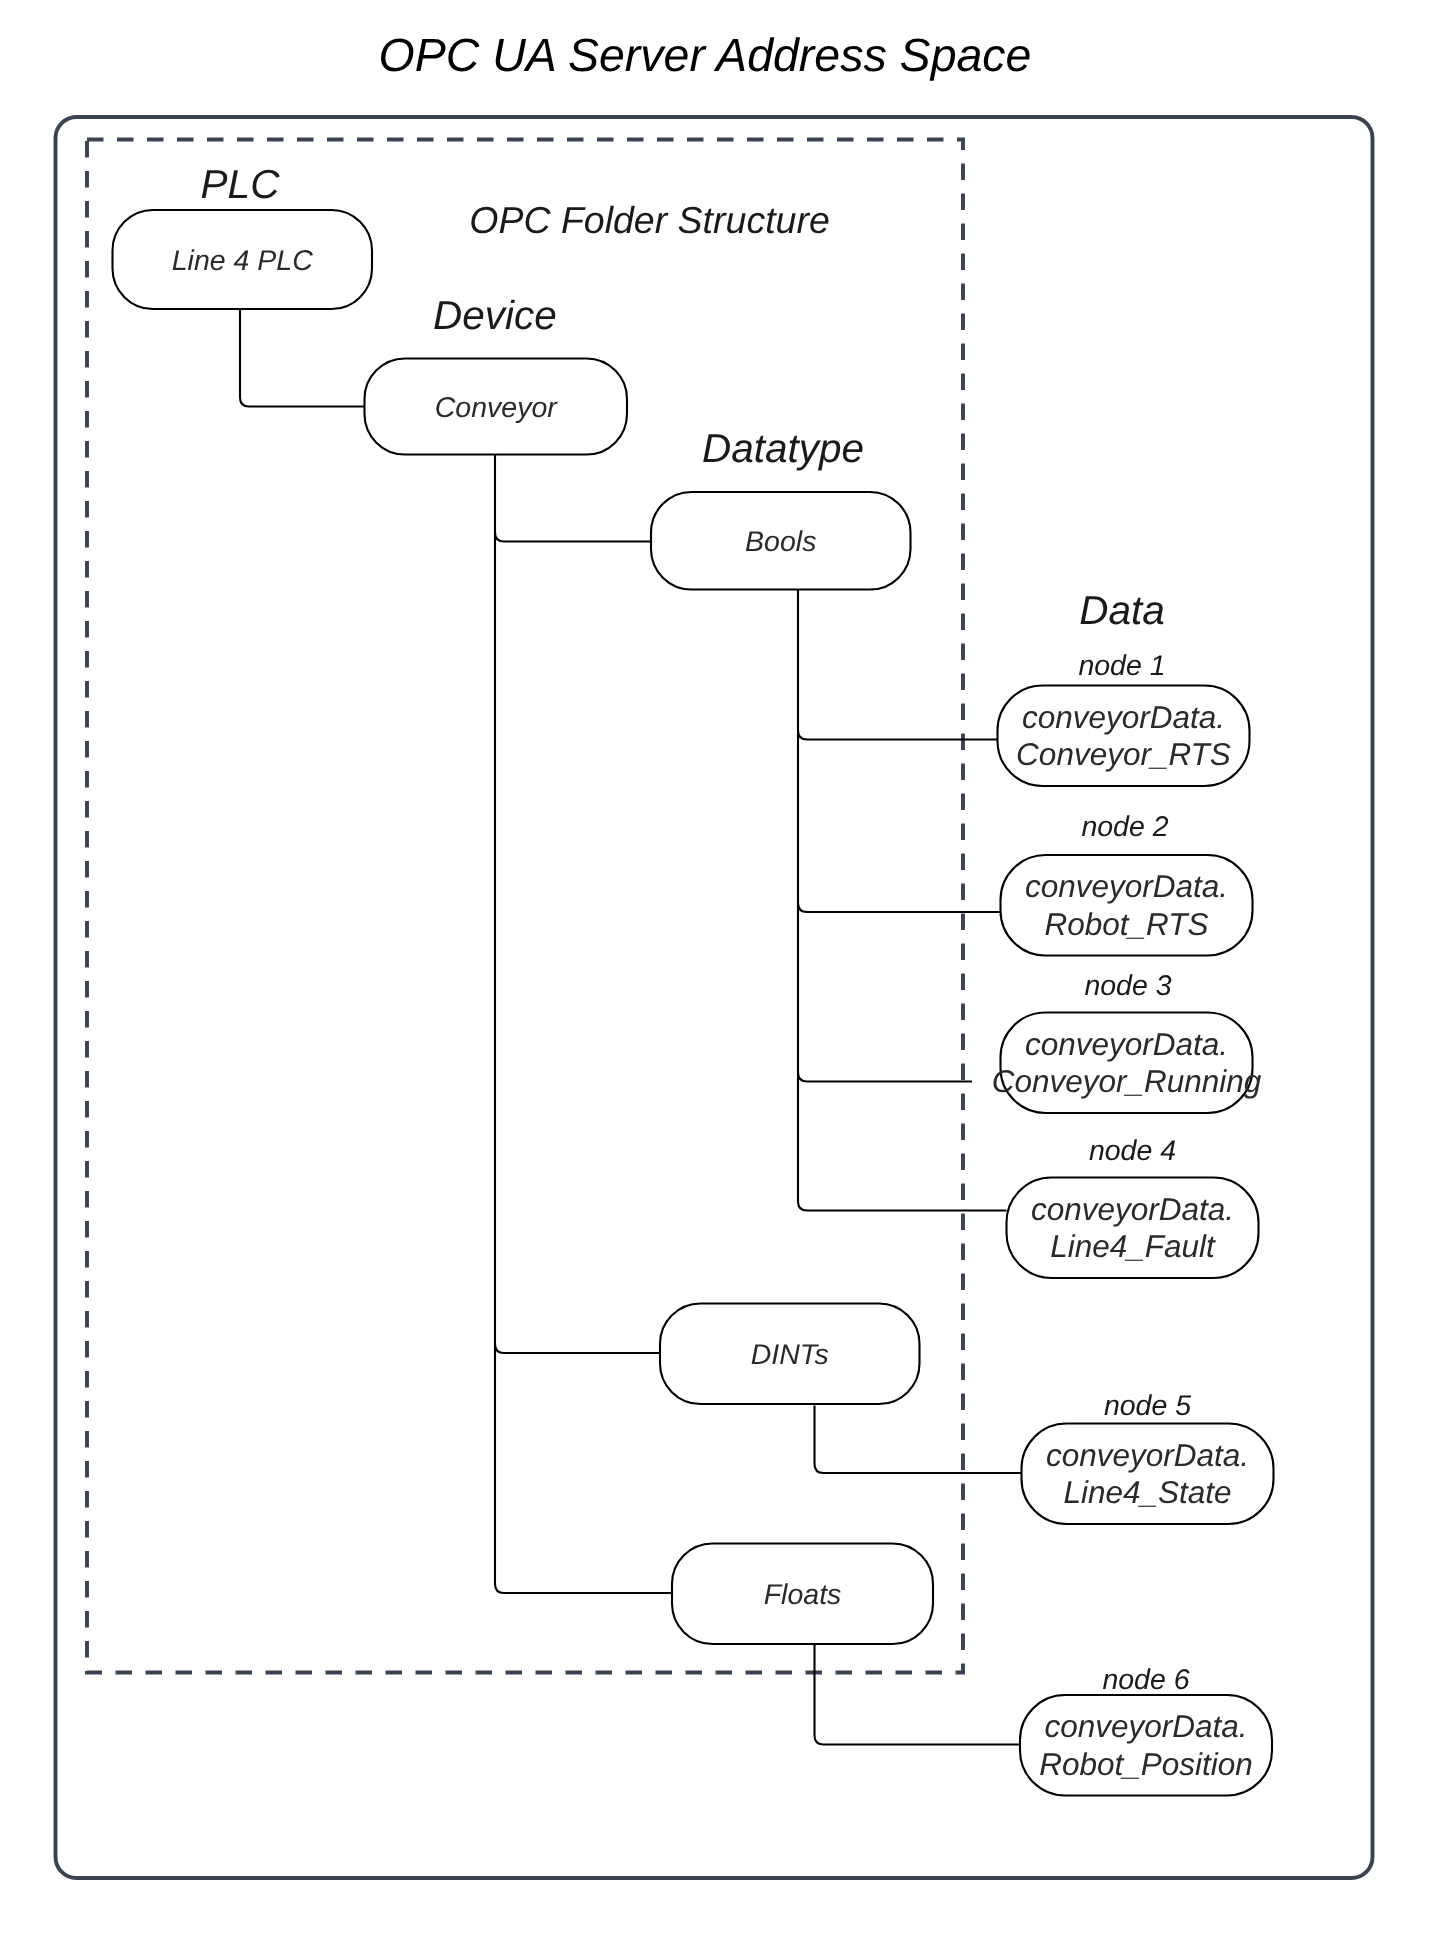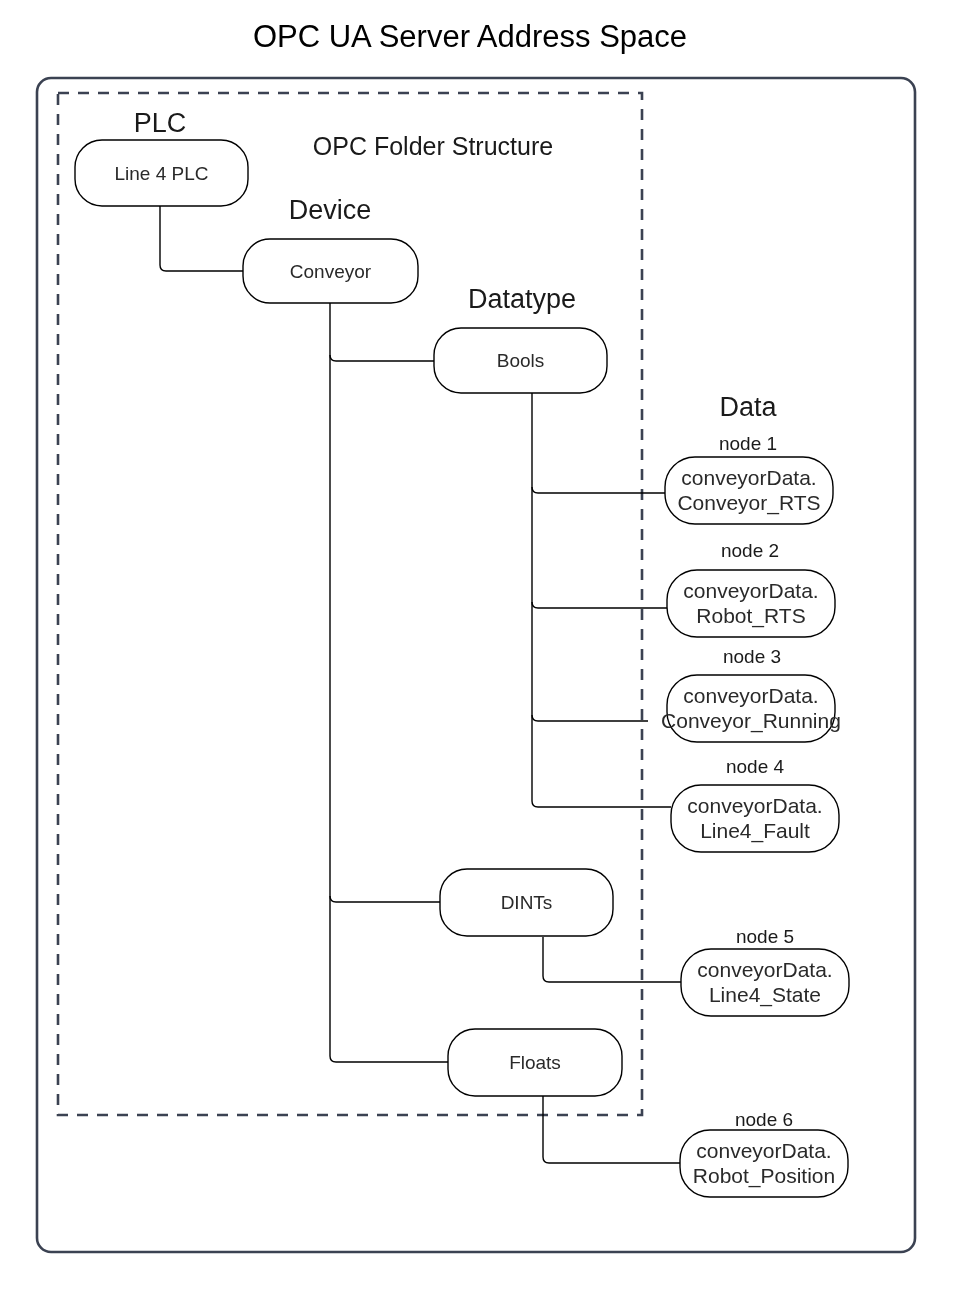--- a/index.html
+++ b/index.html
@@ -10,20 +10,21 @@
   body {
     width: 955px;
     height: 1304px;
     font-family: "Liberation Sans", sans-serif;
     overflow: hidden;
   }
   #canvas {
     position: relative;
     width: 955px;
     height: 1304px;
+    font-style: italic;
   }
   svg#diagram {
     position: absolute;
     top: 0;
     left: 0;
     width: 955px;
     height: 1304px;
   }
   .node-rect {
     fill: #ffffff;

